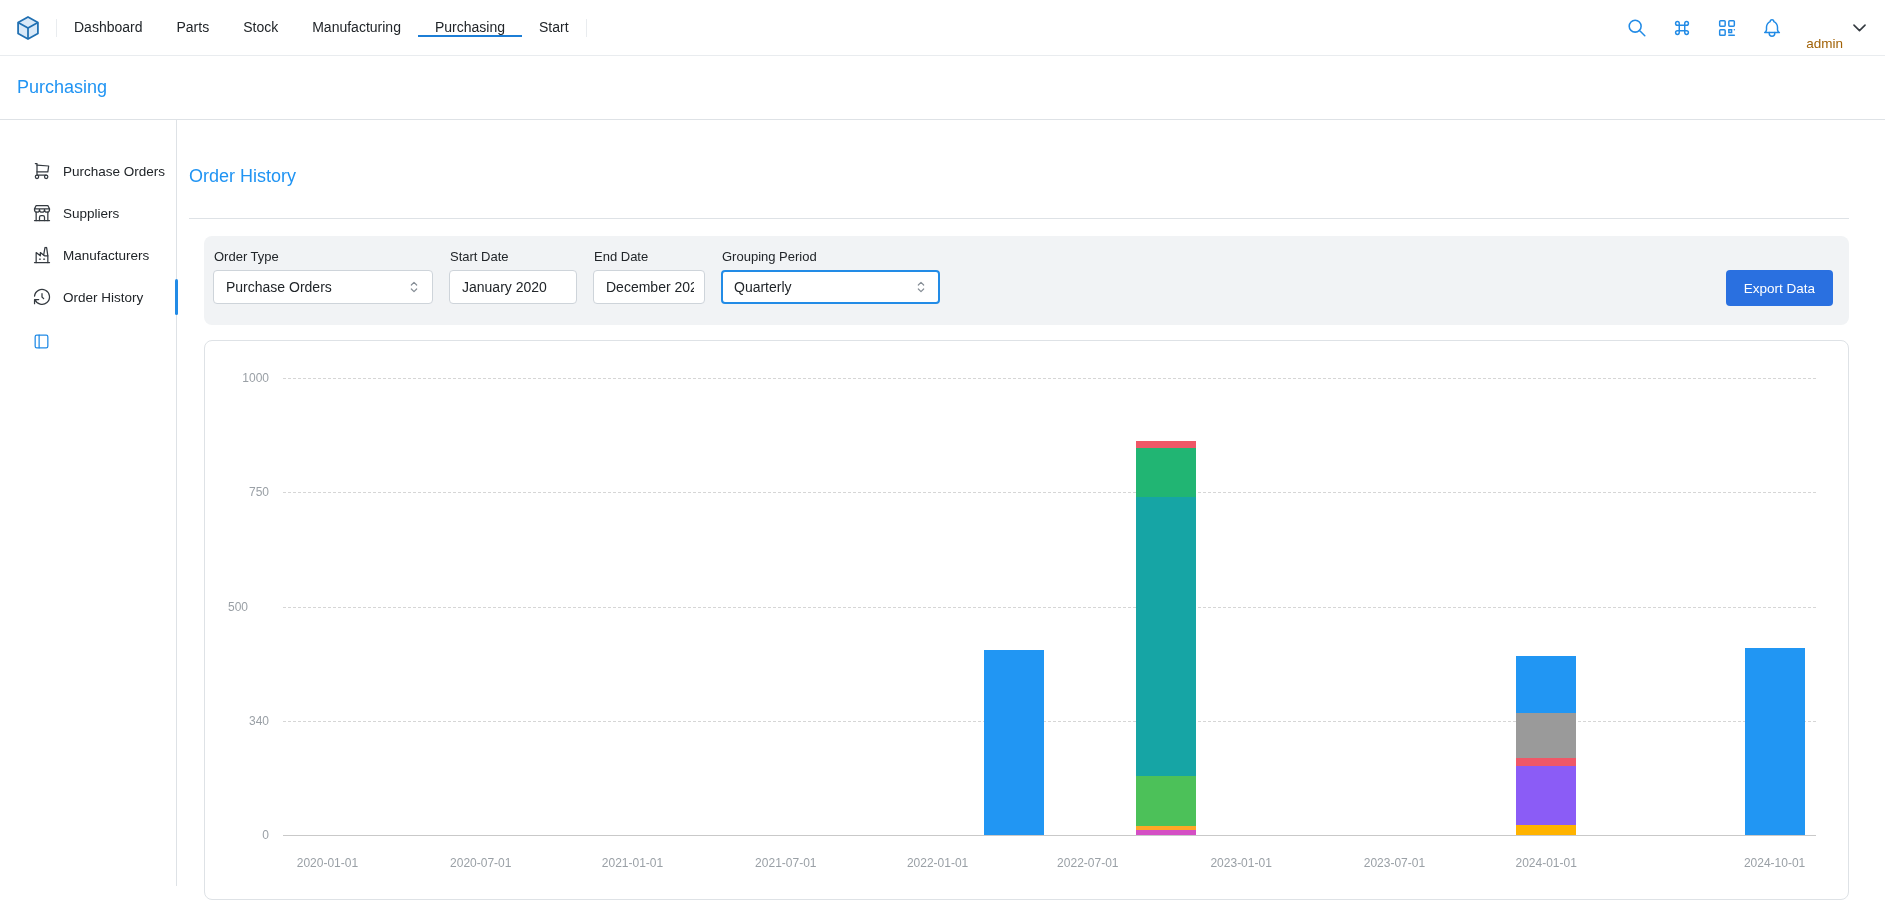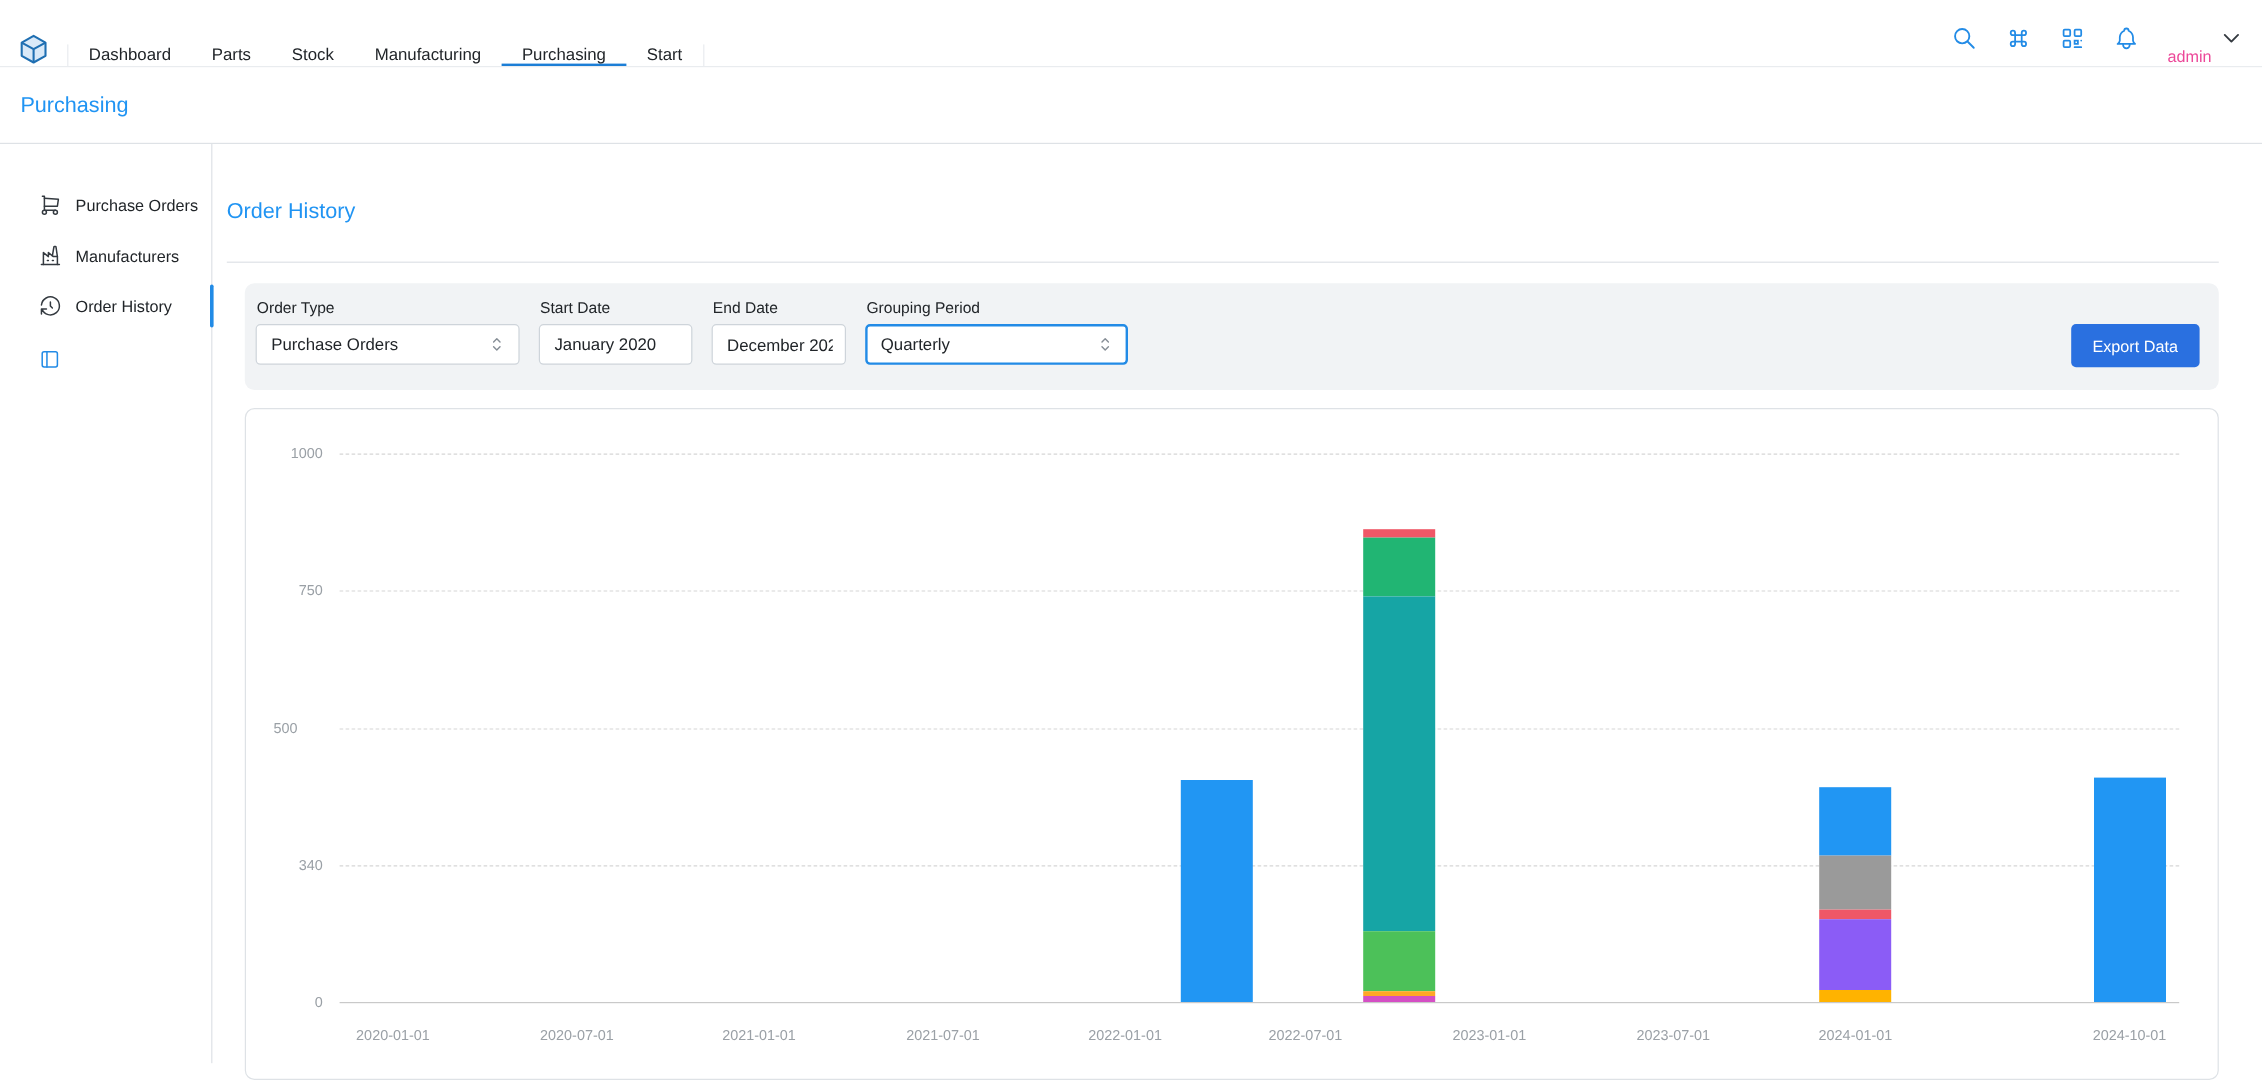--- a/index.html
+++ b/index.html
@@ -2,32 +2,32 @@
 <html><head>
 <meta charset="utf-8">
 <style>
   * { margin:0; padding:0; box-sizing:border-box; }
   html,body { background:#fff; }
   body { font-family:"Liberation Sans", sans-serif; color:#212529; }
   .page { position:relative; width:1885px; height:906px; background:#fff; overflow:hidden; }
 
   
   .navbar { position:absolute; left:0; top:0; width:100%; height:56px; background:#fff;
-            border-bottom:1px solid #e9ecef; display:flex; align-items:flex-end; }
+            border-bottom:1px solid #e9ecef; display:flex; align-items:center; }
   .logo { width:56px; display:flex; align-items:center; justify-content:center; cursor:pointer; }
   .logo svg { width:28px; height:28px; }
   .tabs { display:flex; align-items:stretch; border-left:1px solid #e9ecef; border-right:1px solid #e9ecef; }
   .tab { display:flex; align-items:center; padding:0 17px; font-size:14px; color:#212529;
          cursor:pointer; border-bottom:2px solid transparent; white-space:nowrap; }
   .tab.active { border-bottom-color:#1c7ed6; }
   .nav-right { margin-left:auto; display:flex; align-items:center; gap:23px; padding-right:16px; }
   .nav-icon { width:22px; height:22px; color:#228be6; cursor:pointer; display:flex; }
   .nav-icon svg { width:100%; height:100%; }
   .user-menu { display:flex; align-items:center; gap:7px; cursor:pointer; }
-  .user-name { font-size:13.5px; color:#ec4899;margin-top:32px; }
+  .user-name { font-size:13.5px; color:#a16207;margin-top:32px; }
   .chev { width:19px; height:19px; color:#343a40; display:flex; }
   .chev svg { width:100%; height:100%; }
 
   
   .page-header { position:absolute; left:0; top:56px; width:100%; height:64px;
                  border-bottom:1px solid #dee2e6; display:flex; align-items:center; padding-left:17px; }
   .page-title { font-size:18px; color:#2094f3; cursor:pointer; }
 
   
   .content { position:absolute; left:0; top:120px; width:100%; height:786px; }
@@ -149,20 +149,32 @@
       <div class="side-item">
         <span class="s-icon">
           <svg viewBox="0 0 24 24" fill="none" stroke="currentColor" stroke-width="1.5" stroke-linecap="round" stroke-linejoin="round">
             <circle cx="6" cy="19" r="2"></circle>
               <circle cx="17" cy="19" r="2"></circle>
             <path d="M17 17H6V3H4"></path>
               <path d="M6 5l14 1l-1 7H6"></path>
           </svg>
         </span>
         <span>Purchase Orders</span>
+      </div>
+      <div class="side-item">
+        <span class="s-icon">
+          <svg viewBox="0 0 24 24" fill="none" stroke="currentColor" stroke-width="1.5" stroke-linecap="round" stroke-linejoin="round">
+            <path d="M3 21h18"></path>
+            <path d="M3 7v1a3 3 0 0 0 6 0V7m0 1a3 3 0 0 0 6 0V7m0 1a3 3 0 0 0 6 0V7H3l2-4h14l2 4"></path>
+            <path d="M5 21V10.85"></path>
+              <path d="M19 21V10.85"></path>
+            <path d="M9 21v-4a2 2 0 0 1 2-2h2a2 2 0 0 1 2 2v4"></path>
+          </svg>
+        </span>
+        <span>Suppliers</span>
       </div>
       <div class="side-item">
         <span class="s-icon">
           <svg viewBox="0 0 24 24" fill="none" stroke="currentColor" stroke-width="1.5" stroke-linecap="round" stroke-linejoin="round">
             <path d="M3 21h18"></path>
               <path d="M5 21V9l5 4V9l5 4h4"></path>
             <path d="M19 21v-8l-1.4-9.6a.5.5 0 0 0-.5-.4h-1.1a.5.5 0 0 0-.5.4L14 12"></path>
             <path d="M9 17h1"></path>
               <path d="M14 17h1"></path>
           </svg>

